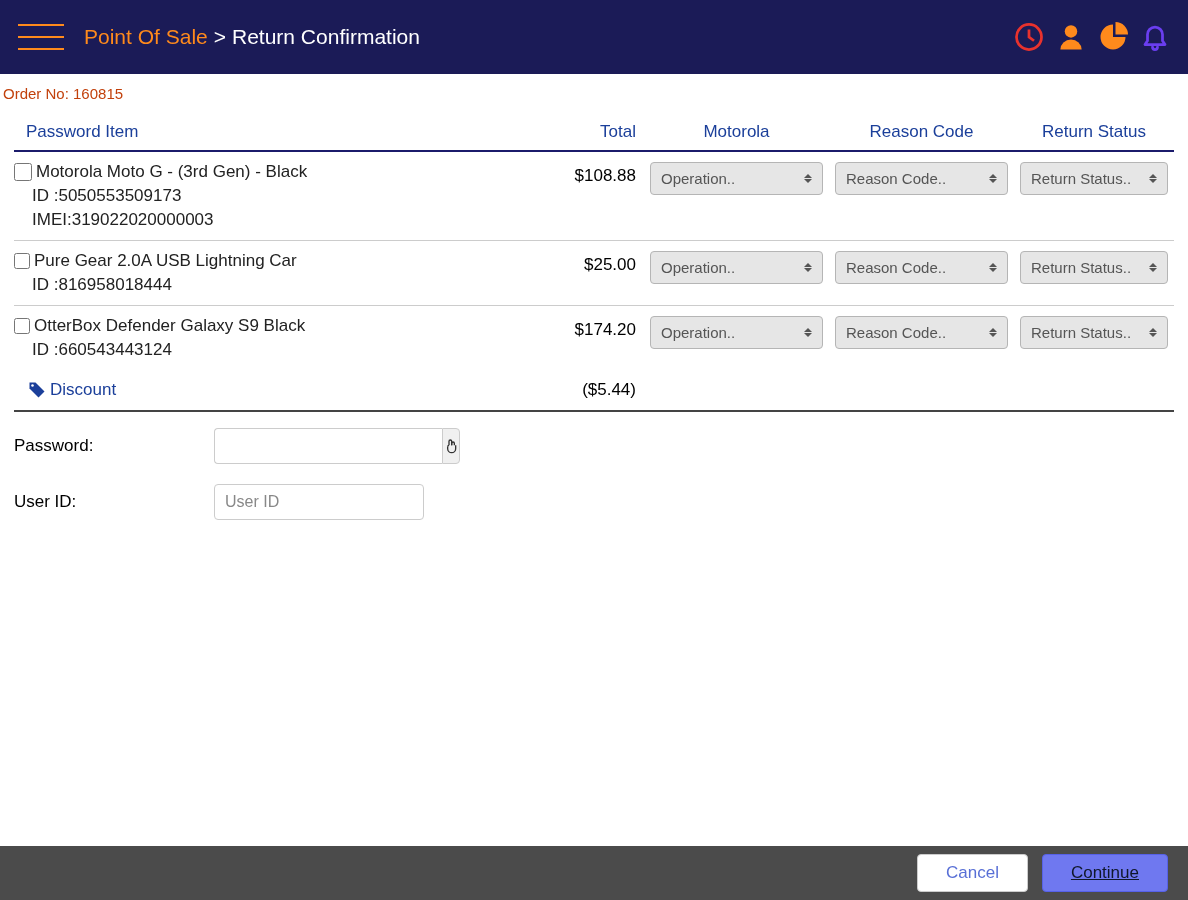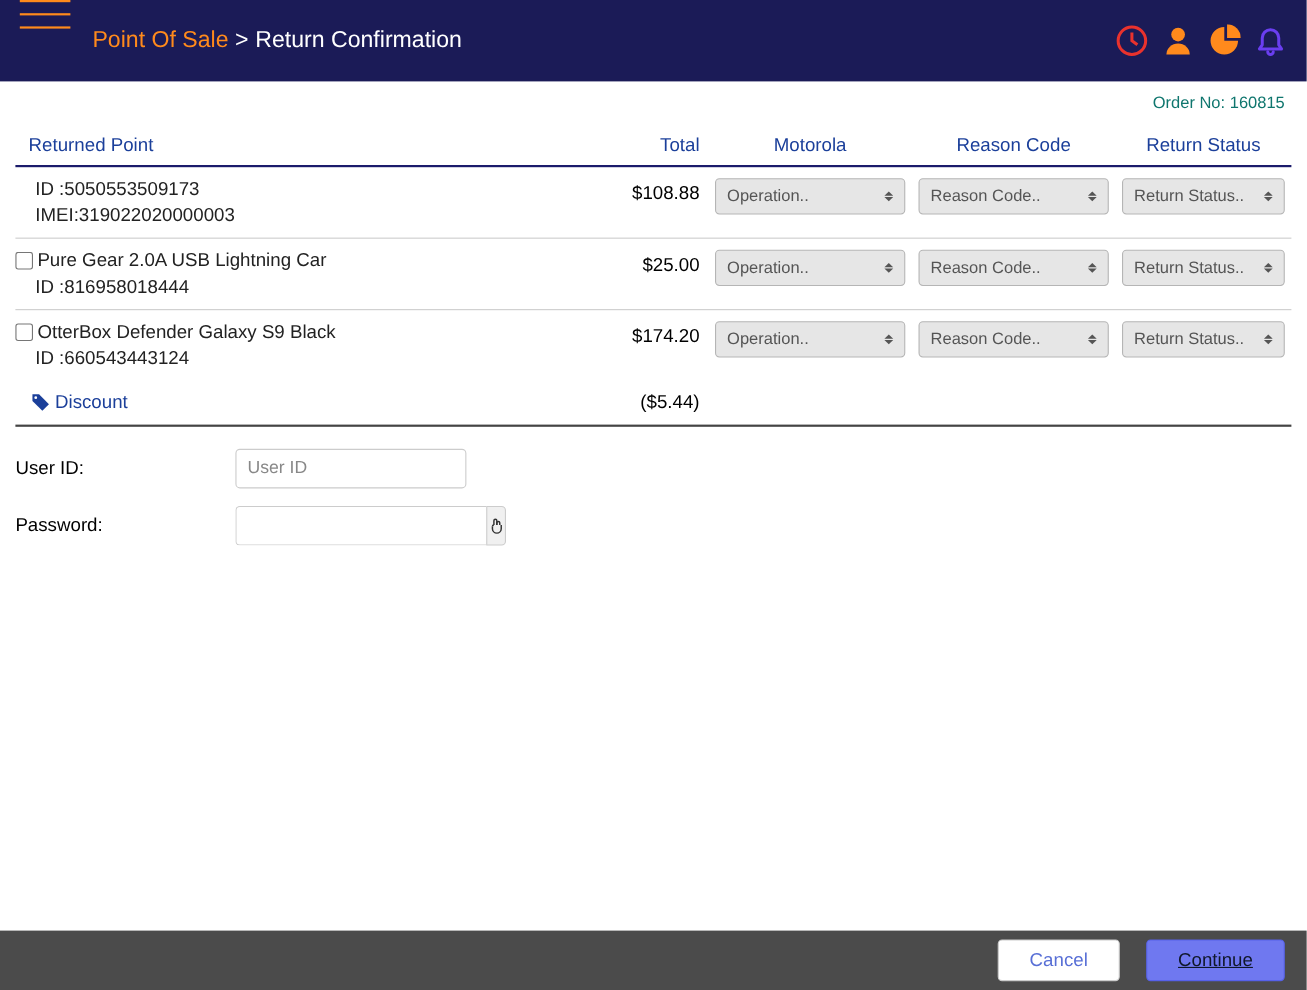--- a/index.html
+++ b/index.html
@@ -3,20 +3,21 @@
   <meta charset="utf-8">
   <style>
     * { box-sizing: border-box; margin: 0; padding: 0; font-family: "Segoe UI", Arial, sans-serif; }
     body { width: 1188px; height: 900px; overflow: hidden; background: #fff; display: flex; flex-direction: column; }
 
     
     .top-bar {
       background: #1b1b57;
       height: 74px;
       display: flex;
+      align-items: center;
       padding: 0 18px;
     }
     .hamburger {
       width: 46px;
       display: flex;
       flex-direction: column;
       gap: 10px;
       cursor: pointer;
     }
     .hamburger span {
@@ -37,23 +38,22 @@
     .top-icons {
       margin-left: auto;
       display: flex;
       align-items: center;
       gap: 12px;
     }
     .top-icons .icon { width: 30px; height: 30px; cursor: pointer; }
 
     
     .order-info {
-      text-align: right;
-      padding: 10px 20px 0 15px;
-      color: #0f766e;
+      padding: 10px 20px 0 3px;
+      color: #c2410c;
       font-size: 15px;
       line-height: 1.3;
     }
 
     
     .content {
       flex: 1;
       padding: 10px 14px 0 14px;
       overflow: auto;
     }
@@ -182,21 +182,21 @@
     }
 
     
     .footer {
       background: #4b4b4b;
       height: 54px;
       display: flex;
       align-items: center;
       justify-content: flex-end;
       padding: 16px 20px;
-      gap: 24px;
+      gap: 14px;
     }
     .btn {
       padding: 8px 28px;
       border-radius: 4px;
       font-size: 17px;
       cursor: pointer;
       border: 1px solid transparent;
     }
     .btn-cancel {
       background: #fff;
@@ -245,29 +245,33 @@
 </div>
 
 <div class="order-info">
   <div>
     <span>Order No: </span><span>160815</span>
   </div>
 </div>
 
 <div class="content">
   <div class="headers">
-    <div style="padding-left:12px;">Returned Point</div>
+    <div style="padding-left:12px;">Password Item</div>
     <div class="h-total">Total</div>
     <div class="h-op">Motorola</div>
     <div class="h-reason">Reason Code</div>
     <div class="h-status">Return Status</div>
   </div>
 
   <div class="row">
     <div class="item-col">
+      <div class="item-title">
+        <input type="checkbox" style="width: 18px; height: 18px; border: 2px solid rgb(0, 0, 0);">
+        <span style="font-weight:500;">Motorola Moto G - (3rd Gen) - Black</span>
+      </div>
       <div class="item-sub"><span>ID :</span><span>5050553509173</span></div>
       <div class="item-sub"><span>IMEI:</span><span>319022020000003</span></div>
     </div>
     <div class="total-col">$108.88</div>
     <div class="drop-col">
         <div class="dropdown">
           <span class="dd-text">Operation..</span>
           <span class="sort-icon">
             <span class="up"></span>
             <span class="down"></span>
@@ -375,36 +379,36 @@
       <svg width="18" height="18" viewBox="0 0 24 24" fill="#1b3f9a">
         <path d="M2 2 h8 l12 12 -8 8 -12 -12 Z"></path>
         <circle cx="6" cy="6" r="1.7" fill="#fff"></circle>
       </svg>
       <span>Discount</span>
     </div>
     <div class="discount-total">($5.44)</div>
     <div></div>
   </div>
 
-  <div class="cred-row">
-    <label>User ID:</label>
-    <input type="text" class="cred-input" placeholder="User ID" style="">
-  </div>
   <div class="cred-row" style="margin-top:16px;">
     <label>Password:</label>
     <div class="pwd-wrap">
       <input type="password" style="">
       <div class="pwd-eye">
         <svg width="16" height="16" viewBox="0 0 24 24" fill="none" stroke="#333" stroke-width="2">
           <path d="M9 11 V5 a2 2 0 0 1 4 0 v6"></path>
           <path d="M13 11 V8 a2 2 0 0 1 4 0 v3"></path>
           <path d="M7 13 a2 2 0 0 1 2 -2 v0"></path>
           <path d="M7 13 v3 a6 6 0 0 0 12 0 v-5"></path>
         </svg>
       </div>
     </div>
   </div>
+  <div class="cred-row">
+    <label>User ID:</label>
+    <input type="text" class="cred-input" placeholder="User ID" style="">
+  </div>
 </div>
 
 <div class="footer">
   <button class="btn btn-cancel">Cancel</button>
   <button class="btn btn-continue">Continue</button>
 </div>
 
 </body></html>

